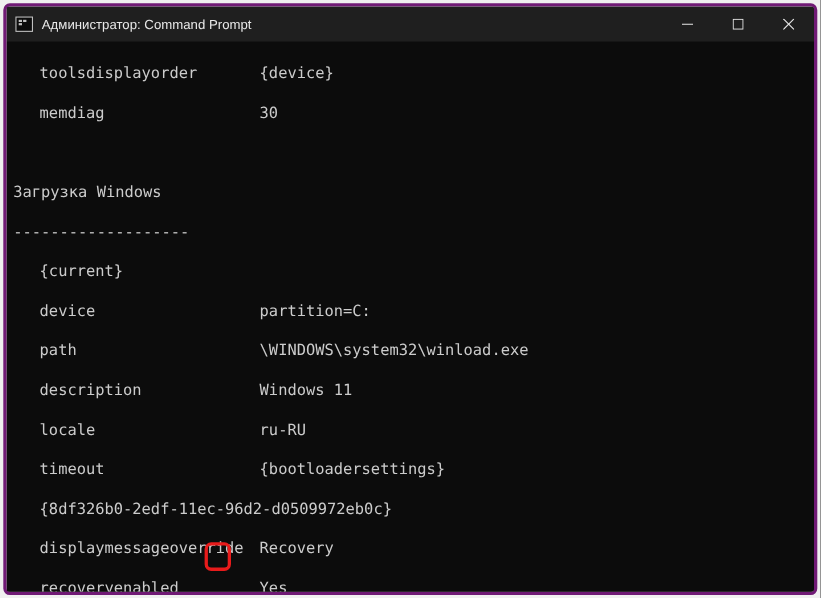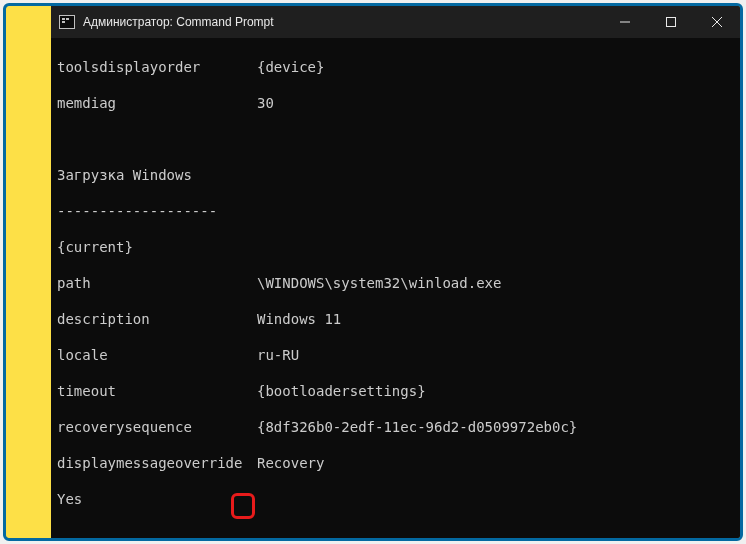--- a/index.html
+++ b/index.html
@@ -4,28 +4,27 @@
 <style>
   * { margin: 0; padding: 0; box-sizing: border-box; }
   body {
     background: #f0f0f0;
     width: 746px;
     height: 544px;
     overflow: hidden;
     font-family: Consolas, "Courier New", monospace;
   }
   .outer-border {
-    border: 3px solid #0369a1;
+    border: 3px solid #701a75;
     border-radius: 6px;
     width: 740px;
     height: 538px;
     margin: 3px;
     overflow: hidden;
-    background: #fde047;
-    padding-left: 45px;
+    background: #be185d;
   }
   .window {
     width: 100%;
     height: 100%;
     background: #0c0c0c;
     display: flex;
     flex-direction: column;
   }
   .titlebar {
     height: 32px;
@@ -81,21 +80,21 @@
     background: #0c0c0c;
     color: #cccccc;
     font-size: 14px;
     line-height: 18px;
     padding: 2px 6px 6px 6px;
     white-space: pre;
     overflow: hidden;
     position: relative;
     font-family: Consolas, "Lucida Console", monospace;
   }
-  .row { display: flex; }
+  .row { display: flex; margin-left: 24px; }
   .key { width: 200px; flex-shrink: 0; }
   .val { flex: 1; }
   .highlight-box {
     position: absolute;
     border: 3px solid #e81b1b;
     border-radius: 6px;
     pointer-events: none;
   }
   .blank { height: 18px; }
 </style>
@@ -130,27 +129,28 @@
       </div>
     </div>
 
     <div class="terminal">
 <div class="row"><span class="key">toolsdisplayorder</span><span class="val">{device}</span></div>
 <div class="row"><span class="key">memdiag</span><span class="val">30</span></div>
 <div class="blank"></div>
 <div>Загрузка Windows</div>
 <div>-------------------</div>
 <div class="row"><span class="val">{current}</span></div>
+<div class="row"><span class="key">device</span><span class="val">partition=C:</span></div>
 <div class="row"><span class="key">path</span><span class="val">\WINDOWS\system32\winload.exe</span></div>
 <div class="row"><span class="key">description</span><span class="val">Windows 11</span></div>
 <div class="row"><span class="key">locale</span><span class="val">ru-RU</span></div>
 <div class="row"><span class="key">timeout</span><span class="val">{bootloadersettings}</span></div>
-<div class="row"><span class="key">recoverysequence</span><span class="val">{8df326b0-2edf-11ec-96d2-d0509972eb0c}</span></div>
+<div class="row"><span class="val">{8df326b0-2edf-11ec-96d2-d0509972eb0c}</span></div>
 <div class="row"><span class="key">displaymessageoverride</span><span class="val">Recovery</span></div>
-<div class="row"><span class="val">Yes</span></div>
+<div class="row"><span class="key">recoveryenabled</span><span class="val">Yes</span></div>
 
 
 
 
 
 
 
 
 
 

